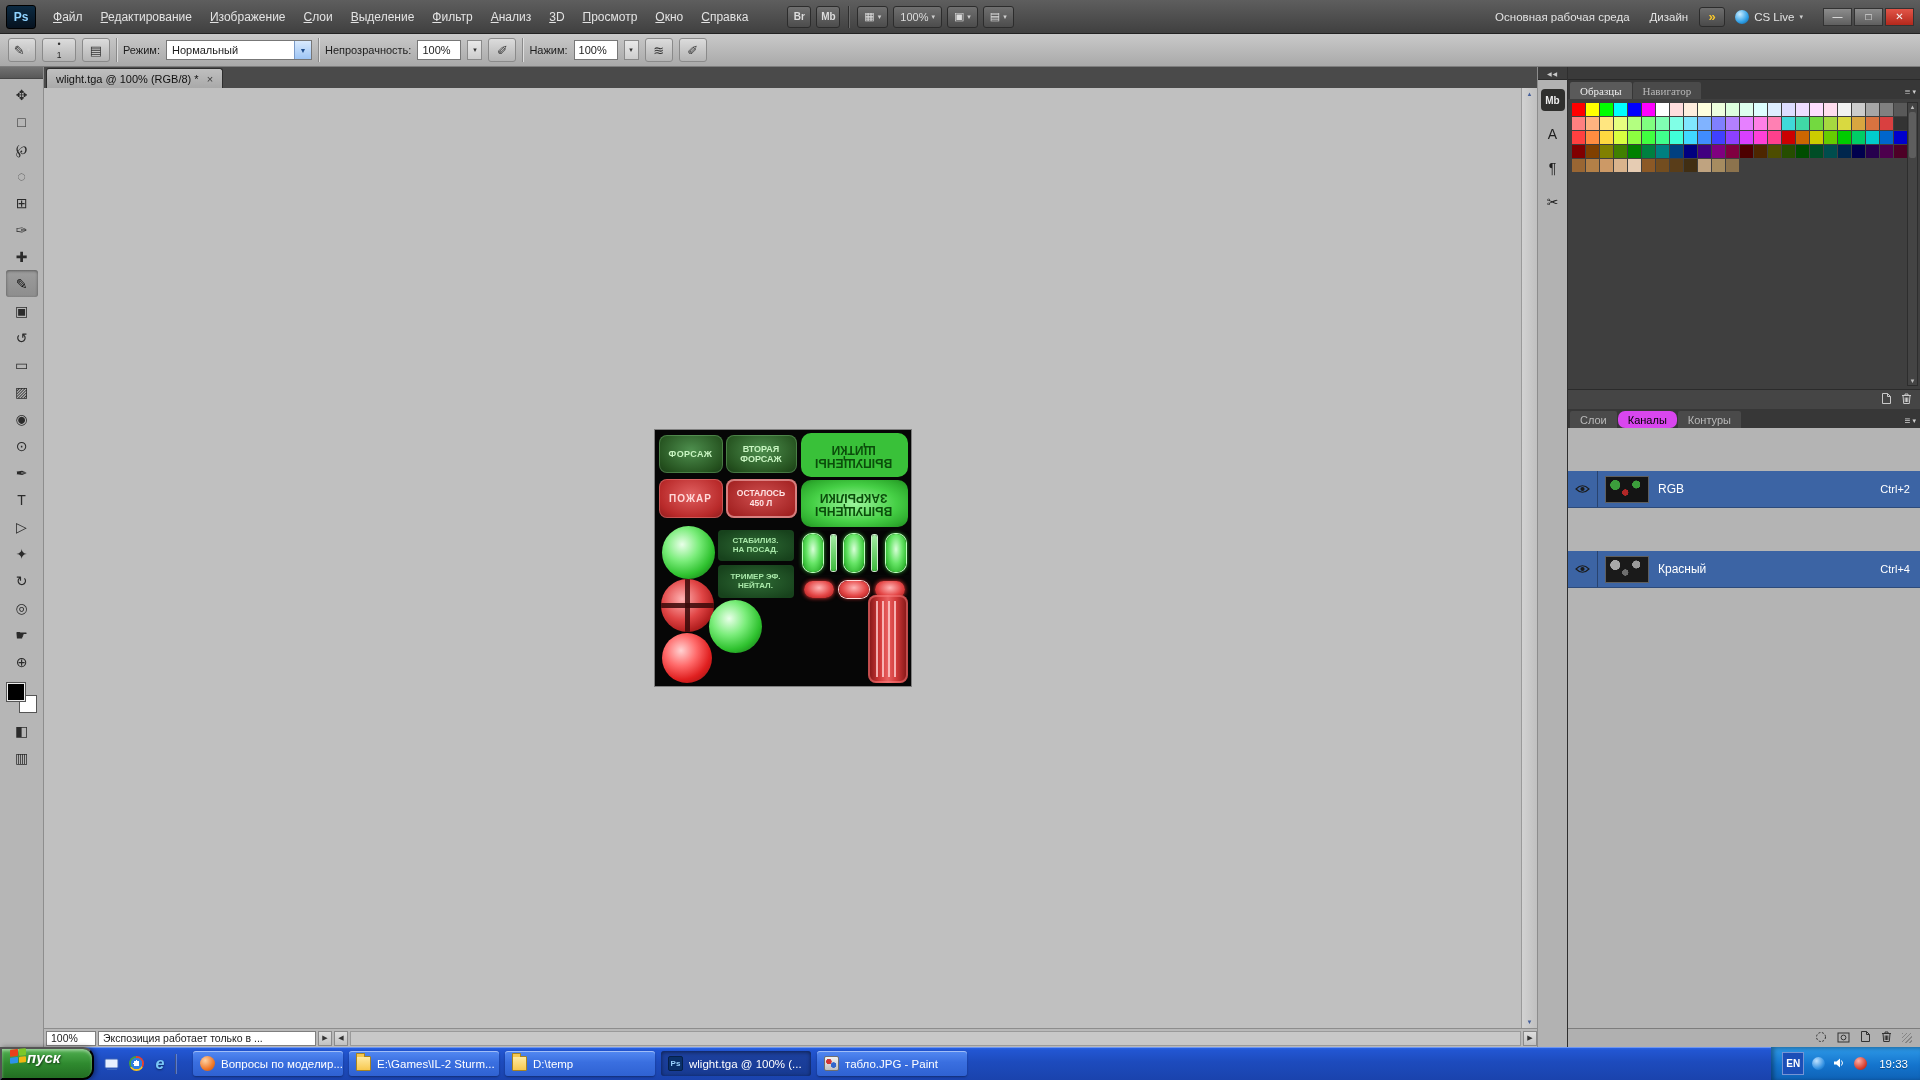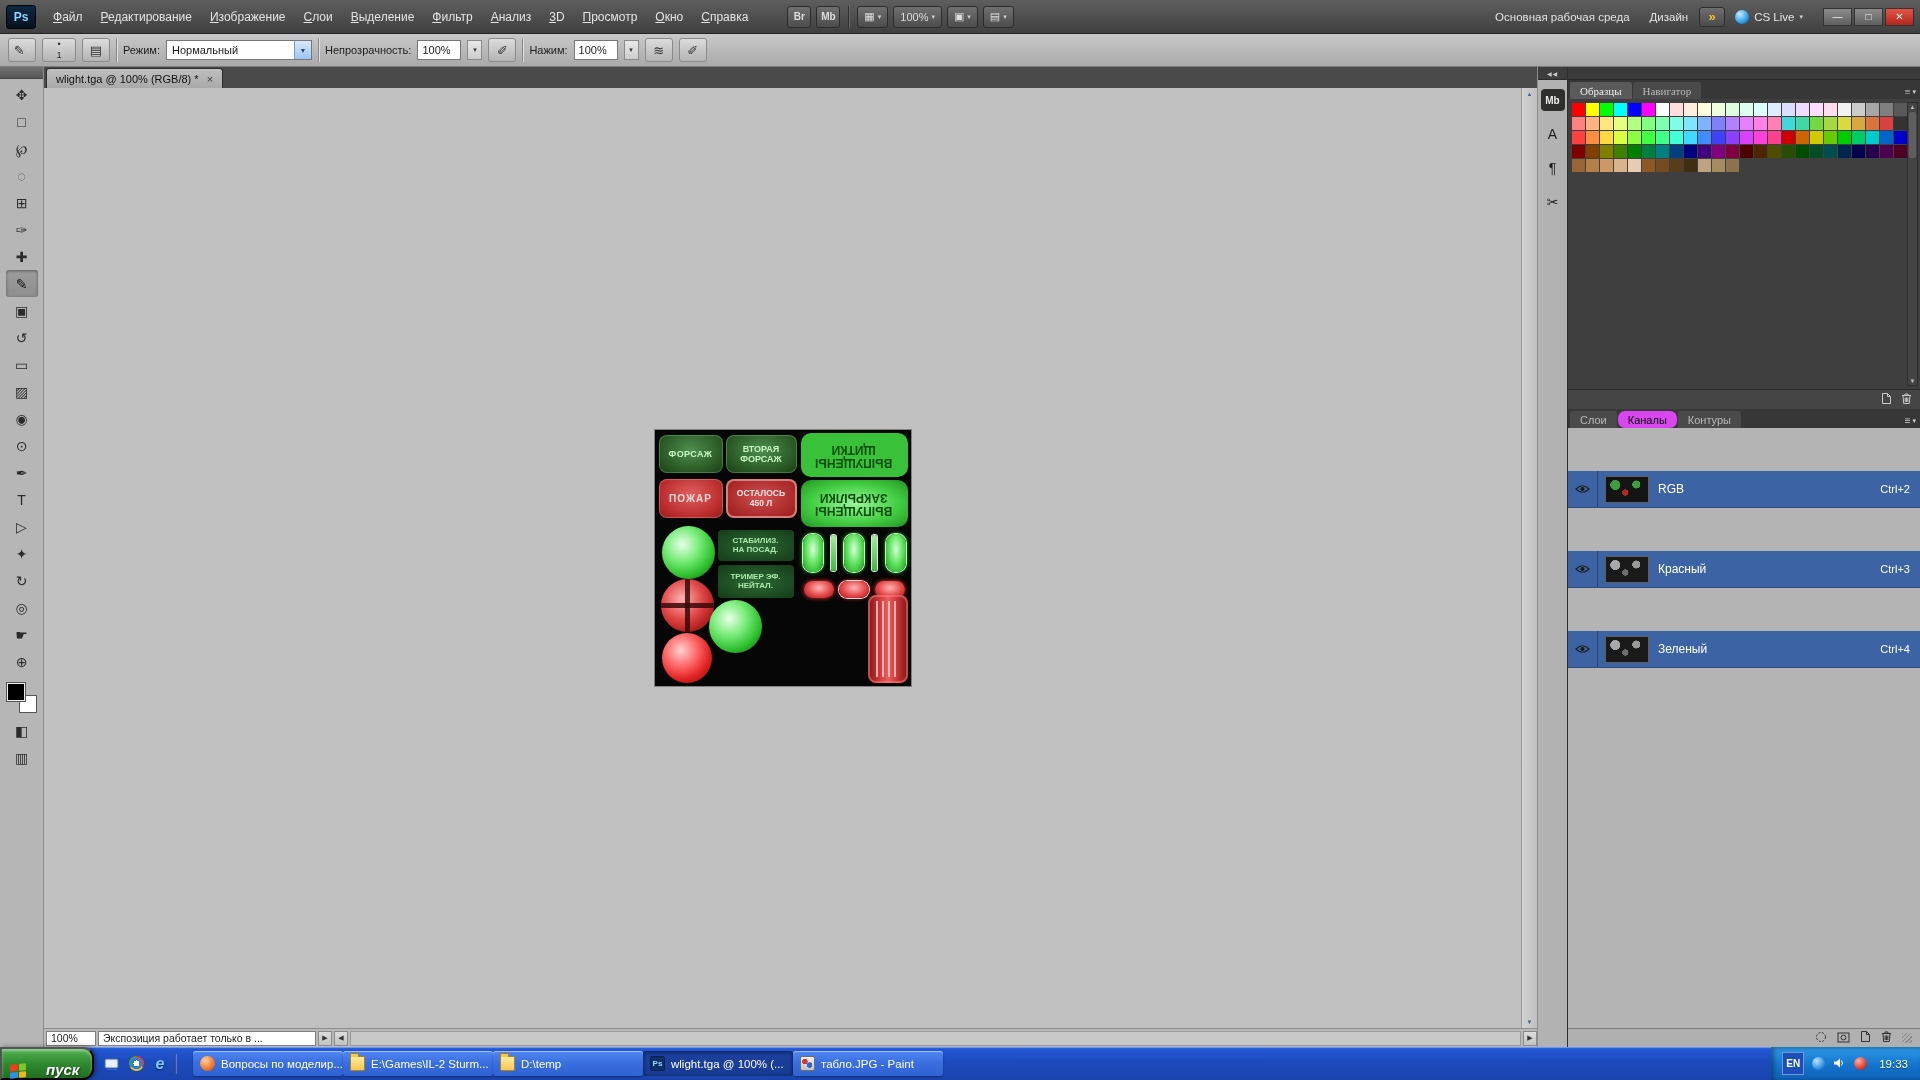--- a/index.html
+++ b/index.html
@@ -178,34 +178,34 @@
   .ch-name { font-size:12px; }
   .ch-key { margin-left:auto; padding-right:10px; font-size:11px; }
   .ch-empty { flex:1; background:#b4b4b4; }
   .panelbar-light { height:19px; flex:none; background:#b0b0b0; border-top:1px solid #7d7d7d; display:flex; align-items:center;
                     justify-content:flex-end; gap:10px; padding:0 8px; color:#333; }
   .grip { width:10px; height:10px; background:repeating-linear-gradient(135deg, #858585 0 1px, rgba(0,0,0,0) 1px 3px); }
 
   
   #taskbar { height:33px; flex:none; display:flex; align-items:stretch;
              background:linear-gradient(#2c68ea 0%, #2256d2 10%, #1d4bbd 45%, #1a43ad 100%); box-shadow:inset 0 1px 0 #6d96f2; }
-  .start { width:94px; flex:none; display:flex; align-items:flex-end; gap:20px; padding:0 12px 0 8px; color:#fff; font-weight:bold;
+  .start { width:94px; flex:none; display:flex; align-items:flex-start; gap:1px; padding:0 12px 0 8px; color:#fff; font-weight:bold;
            font-style:italic; font-size:15px; text-shadow:1px 1px 2px rgba(0,0,0,.55); border-radius:0 11px 11px 0;
            background:linear-gradient(#52b152, #2f8a2f 50%, #226e22); box-shadow:inset 0 2px 3px rgba(255,255,255,.4), 2px 0 5px rgba(0,0,0,.4); }
   .flag { width:16px; height:14px; display:grid; grid-template-columns:1fr 1fr; grid-template-rows:1fr 1fr; gap:1px; transform:skewY(-6deg); }
   .flag span { border-radius:1px; }
   .flag .f1 { background:#e8401c; } .flag .f2 { background:#7cc829; } .flag .f3 { background:#2e93e8; } .flag .f4 { background:#f2b811; }
   .quick { display:flex; align-items:center; gap:6px; padding:0 9px; }
   .qsep { width:2px; height:20px; background:rgba(255,255,255,.28); border-left:1px solid rgba(0,0,0,.35); }
   .qbtn { width:18px; height:18px; display:flex; align-items:center; justify-content:center; background:none; border:none; }
   .chrome-ball { width:15px; height:15px; border-radius:50%;
       background: radial-gradient(circle at 50% 50%, #fff 0 3px, #2f7de0 3px 5.5px, rgba(0,0,0,0) 6px),
                   conic-gradient(#e8412f 0 33%, #f7c21c 33% 66%, #46a03c 66% 100%); }
   .ie-e { color:#79c7f7; font-size:16px; font-weight:bold; font-style:italic; text-shadow:0 1px 2px rgba(0,0,0,.5); }
-  #tasks { flex:1; display:flex; align-items:center; padding:0 7px; overflow:hidden; }
+  #tasks { flex:1; display:flex; align-items:center; gap:6px; padding:0 7px; overflow:hidden; }
   .task { width:150px; height:25px; flex:none; display:flex; align-items:center; gap:6px; padding:0 7px; border-radius:3px;
           color:#fff; font-size:11.5px; white-space:nowrap; overflow:hidden;
           background:linear-gradient(#5389f2, #3a6fe0 45%, #2f62d2); box-shadow:inset 0 1px 0 rgba(255,255,255,.45), 0 1px 2px rgba(0,0,0,.35); }
   .task[data-active="true"] { background:linear-gradient(#1d41a0, #173a92); box-shadow:inset 0 1px 4px rgba(0,0,0,.55); }
   .task-ico { width:15px; height:15px; flex:none; border-radius:2px; position:relative; display:flex; align-items:center; justify-content:center;
               font-size:8px; font-weight:bold; }
   .task[data-icon="web"] .task-ico { border-radius:50%; background:radial-gradient(circle at 35% 30%, #ffd2a3, #f07828 60%, #b64e12); }
   .task[data-icon="folder"] .task-ico { background:linear-gradient(#ffeaa2, #f7c84f); border:1px solid #a8831f; border-radius:1px; }
   .task[data-icon="folder"] .task-ico::before { content:""; position:absolute; top:-4px; left:-1px; width:7px; height:3px;
       background:#f7c84f; border:1px solid #a8831f; border-bottom:none; border-radius:1px 1px 0 0; }
@@ -717,34 +717,23 @@
 
               <div class="ch-row" data-selected="true">
                 <span class="eye-cell" data-visible="true">
                   <svg width="15" height="10" viewBox="0 0 15 10">
                     <path d="M1 5 Q7.5 -1.5 14 5 Q7.5 11.5 1 5 Z" fill="none" stroke="currentColor" stroke-width="1.1"></path>
                     <circle cx="7.5" cy="5" r="2.1" fill="currentColor"></circle>
                   </svg>
                 </span>
                 <span class="ch-thumb" data-thumb="gray"></span>
                 <span class="ch-name">Красный</span>
-                <span class="ch-key">Ctrl+3</span>
-              </div>
-
-              <div class="ch-row" data-selected="true">
-                <span class="eye-cell" data-visible="true">
-                  <svg width="15" height="10" viewBox="0 0 15 10">
-                    <path d="M1 5 Q7.5 -1.5 14 5 Q7.5 11.5 1 5 Z" fill="none" stroke="currentColor" stroke-width="1.1"></path>
-                    <circle cx="7.5" cy="5" r="2.1" fill="currentColor"></circle>
-                  </svg>
-                </span>
-                <span class="ch-thumb" data-thumb="gray"></span>
-                <span class="ch-name">Зеленый</span>
                 <span class="ch-key">Ctrl+4</span>
               </div>
+
 
 
             </div>
           <div class="ch-empty"></div>
         </div>
         <div class="panelbar-light">
           <span>
             <svg width="12" height="12" viewBox="0 0 12 12">
                 <circle cx="6" cy="6" r="4.5" fill="none" stroke="currentColor" stroke-dasharray="2 1.6"></circle>
               </svg>

